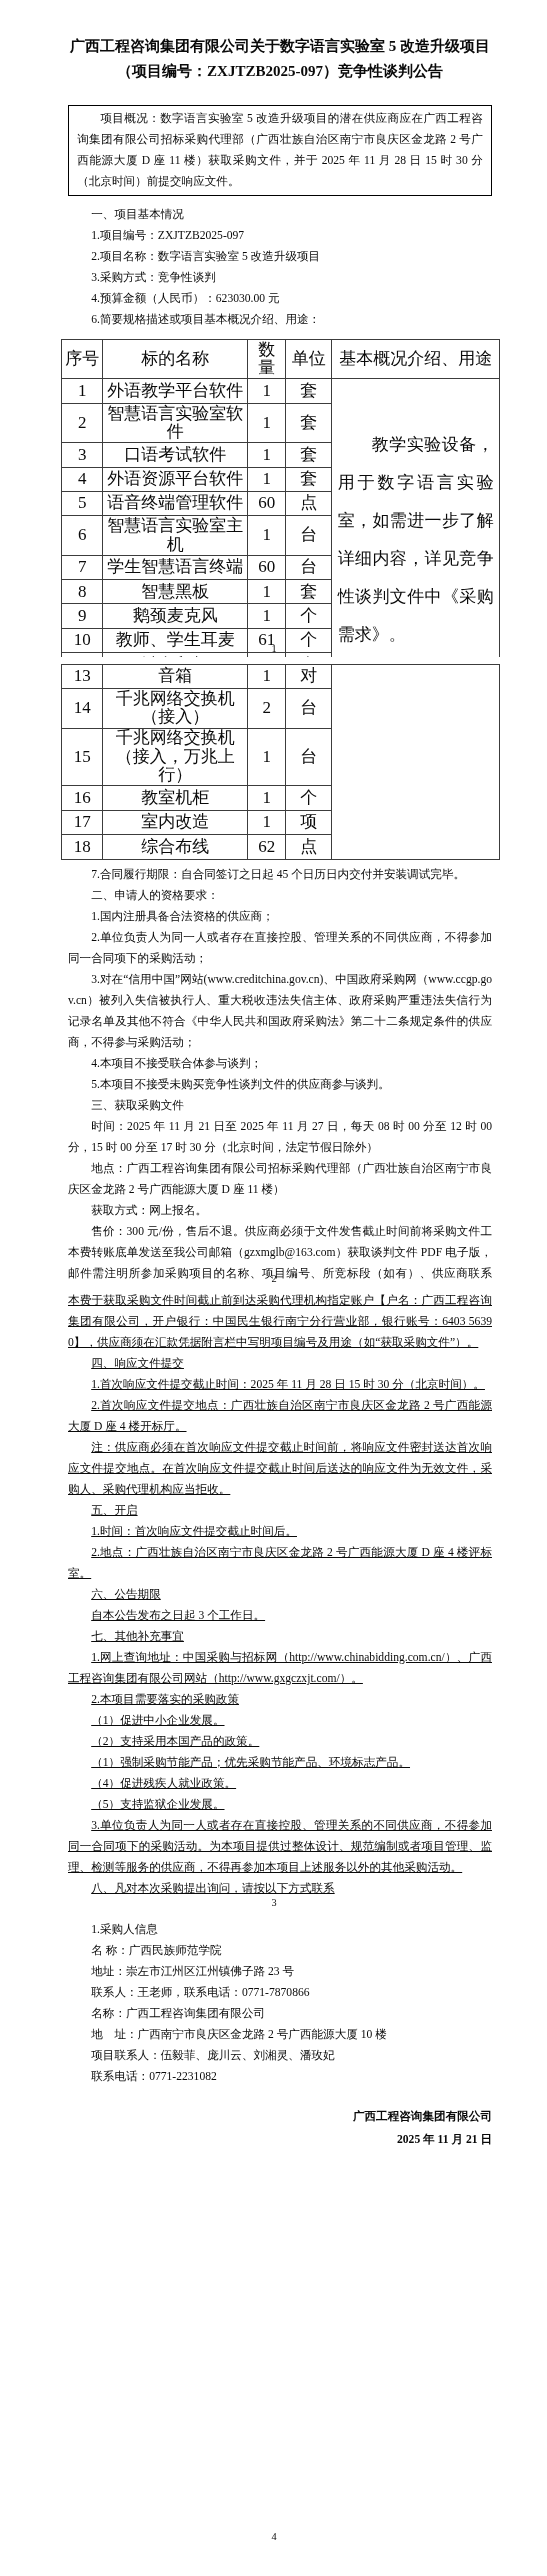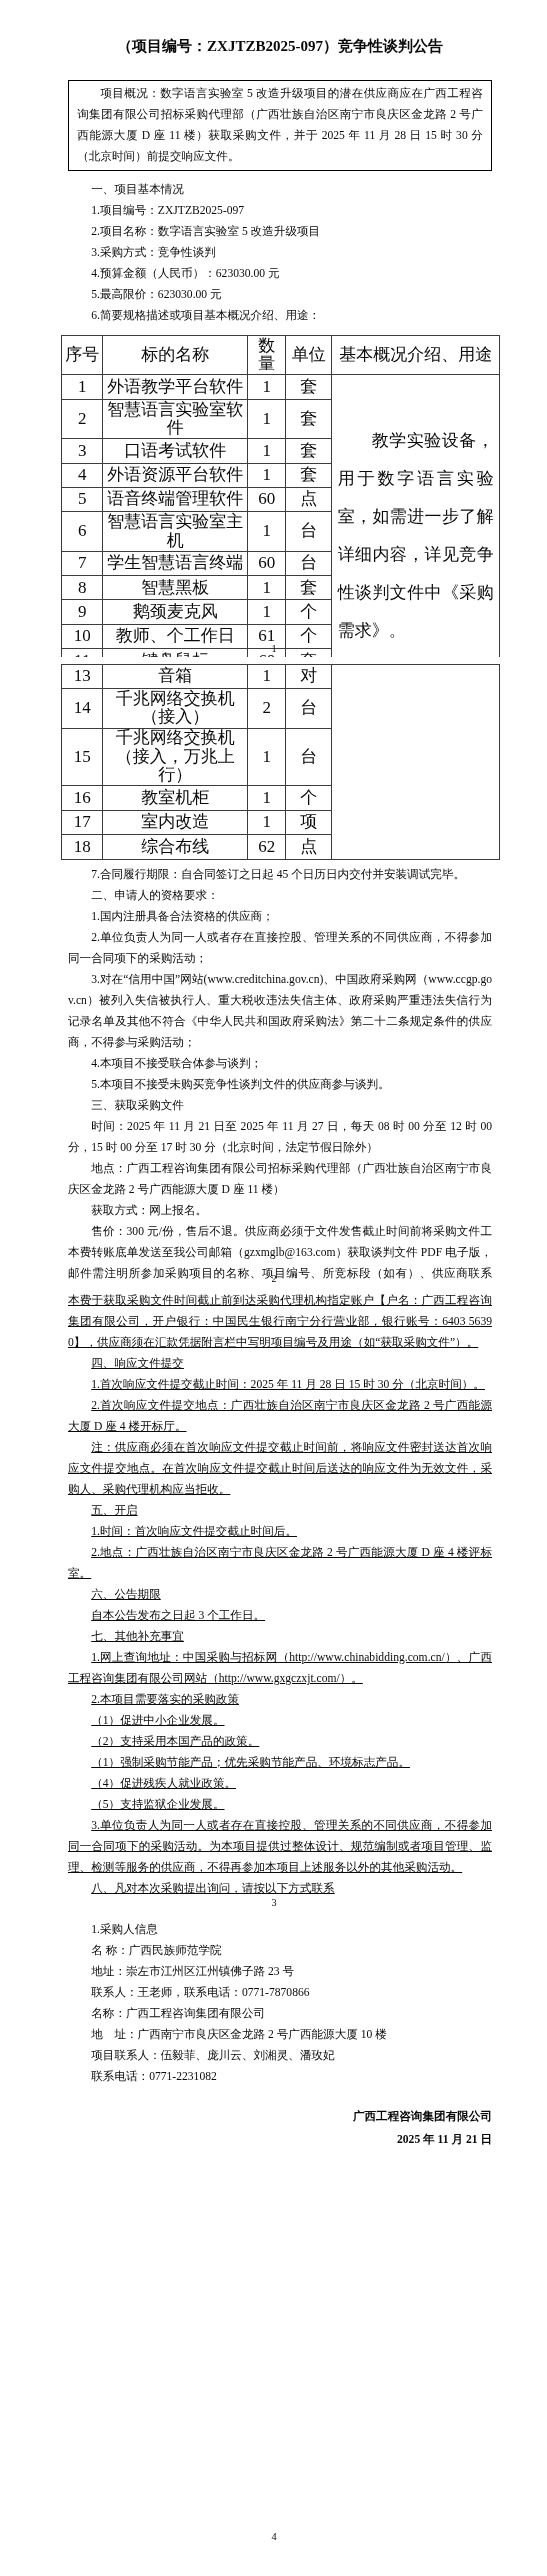--- a/index.html
+++ b/index.html
@@ -79,36 +79,36 @@
     font-weight:bold;
   }
   .signature div{line-height:22.6px;}
 </style>
 </head>
 <body>
 
 <div class="page page1">
   <div class="content">
     <div class="doc-title">
+      <div>广西工程咨询集团有限公司关于数字语言实验室 5 改造升级项目</div>
       <div>（项目编号：ZXJTZB2025-097）竞争性谈判公告</div>
     </div>
 
     <div class="overview-box">
       <div class="overview-text">项目概况：数字语言实验室 5 改造升级项目的潜在供应商应在广西工程咨询集团有限公司招标采购代理部（广西壮族自治区南宁市良庆区金龙路 2 号广西能源大厦 D 座 11 楼）获取采购文件，并于 2025 年 11 月 28 日 15 时 30 分（北京时间）前提交响应文件。</div>
     </div>
 
     <div class="items-block">
       <div class="sec-heading">一、项目基本情况</div>
       <div>
 
       <div class="para">1.项目编号：ZXJTZB2025-097</div>
           <div class="para">2.项目名称：数字语言实验室 5 改造升级项目</div>
           <div class="para">3.采购方式：竞争性谈判</div>
           <div class="para">4.预算金额（人民币）：623030.00 元</div>
-          <div class="para">5.最高限价：623030.00 元</div>
           <div class="para">6.简要规格描述或项目基本概况介绍、用途：</div>
         </div>
     </div>
 
     <table class="tbl1">
       <colgroup>
           <col class="c1">
           <col class="c2">
           <col class="c3">
           <col class="c4">
@@ -174,21 +174,21 @@
             <td>套</td>
           </tr>
           <tr>
             <td>9</td>
             <td>鹅颈麦克风</td>
             <td>1</td>
             <td>个</td>
           </tr>
           <tr>
             <td>10</td>
-            <td>教师、个工作日</td>
+            <td>教师、学生耳麦</td>
             <td>61</td>
             <td>个</td>
           </tr>
           <tr>
             <td>11</td>
             <td>键盘鼠标</td>
             <td>60</td>
             <td>套</td>
           </tr>
           <tr>

